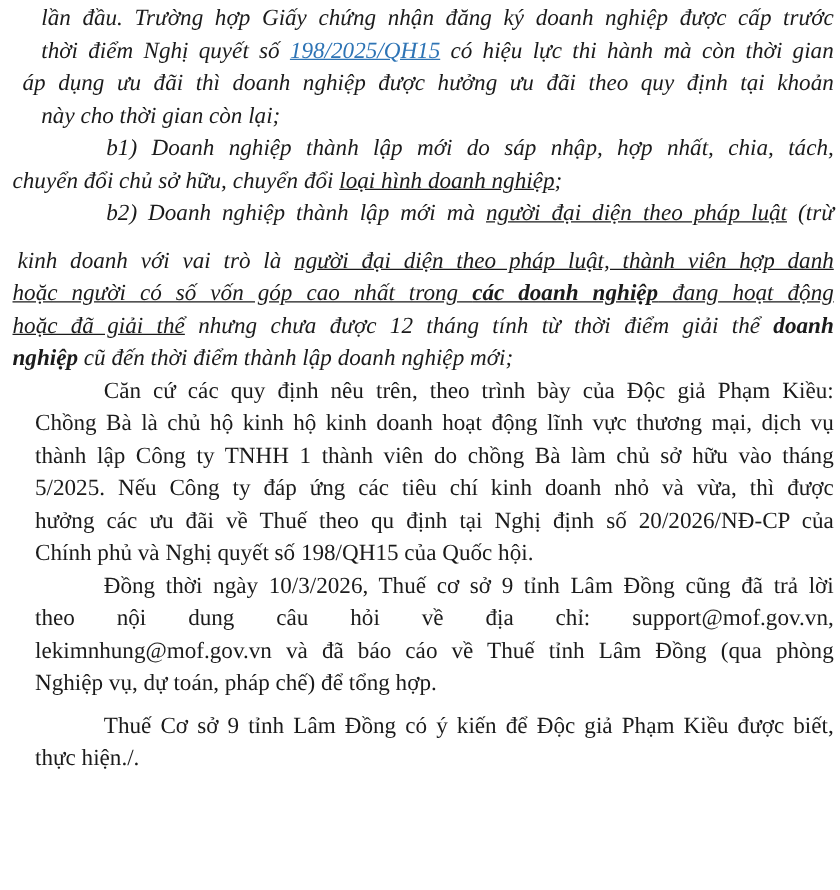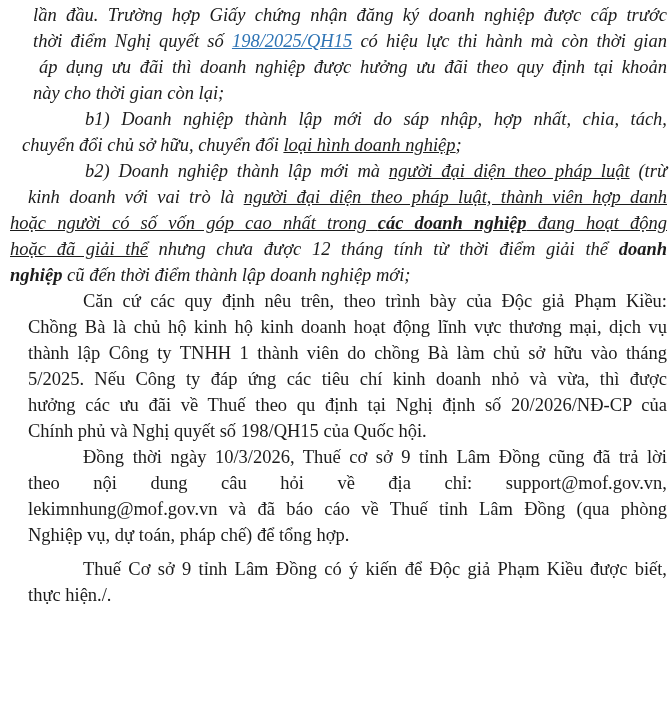--- a/index.html
+++ b/index.html
@@ -34,26 +34,26 @@
     text-decoration: underline;
     cursor: pointer;
   }
 </style>
 </head>
 <body>
 
 <div id="doc" style="background: rgb(255, 255, 255); color: rgb(27, 27, 27);">
     <div class="line j it" style="padding-left: 33px;"><span>lần đầu. Trường hợp Giấy chứng nhận đăng ký doanh nghiệp được cấp trước</span></div>
     <div class="line j it" style="padding-left: 33px;"><span>thời điểm Nghị quyết số </span><span class="lnk" style="color: rgb(46, 116, 181);">198/2025/QH15</span><span> có hiệu lực thi hành mà còn thời gian</span></div>
-    <div class="line j it" style="padding-left: 39px;"><span>áp dụng ưu đãi thì doanh nghiệp được hưởng ưu đãi theo quy định tại khoản</span></div>
+    <div class="line j it" style="padding-left: 18px;"><span>áp dụng ưu đãi thì doanh nghiệp được hưởng ưu đãi theo quy định tại khoản</span></div>
     <div class="line l it" style="padding-left: 33px;"><span>này cho thời gian còn lại;</span></div>
     <div class="line j it" style="padding-left: 85px;"><span>b1) Doanh nghiệp thành lập mới do sáp nhập, hợp nhất, chia, tách,</span></div>
-    <div class="line l it" style="padding-left: 22px;"><span>chuyển đổi chủ sở hữu, chuyển đổi </span><span class="u">loại hình doanh nghiệp</span><span>;</span></div>
+    <div class="line l it" style="padding-left: 10px;"><span>chuyển đổi chủ sở hữu, chuyển đổi </span><span class="u">loại hình doanh nghiệp</span><span>;</span></div>
     <div class="line j it" style="padding-left: 85px;"><span>b2) Doanh nghiệp thành lập mới mà </span><span class="u">người đại diện theo pháp luật</span><span> (trừ</span></div>
-    <div class="line j it" style="padding-left: 28px;"><span>kinh doanh với vai trò là </span><span class="u">người đại diện theo pháp luật, thành viên hợp danh</span></div>
+    <div class="line j it" style="padding-left: 14px; margin-top: 12px;"><span>kinh doanh với vai trò là </span><span class="u">người đại diện theo pháp luật, thành viên hợp danh</span></div>
     <div class="line j it" style="padding-left: 10px;"><span class="u">hoặc người có số vốn góp cao nhất trong </span><span class="b u">các doanh nghiệp</span><span class="u"> đang hoạt động</span></div>
     <div class="line j it" style="padding-left: 10px;"><span class="u">hoặc đã giải thể</span><span> nhưng chưa được 12 tháng tính từ thời điểm giải thể </span><span class="b">doanh</span></div>
     <div class="line l it" style="padding-left: 10px;"><span class="b">nghiệp</span><span> cũ đến thời điểm thành lập doanh nghiệp mới;</span></div>
     <div class="line j" style="padding-left: 83px;"><span>Căn cứ các quy định nêu trên, theo trình bày của Độc giả Phạm Kiều:</span></div>
     <div class="line j" style="padding-left: 28px;"><span>Chồng Bà là chủ hộ kinh hộ kinh doanh hoạt động lĩnh vực thương mại, dịch vụ</span></div>
     <div class="line j" style="padding-left: 28px;"><span>thành lập Công ty TNHH 1 thành viên do chồng Bà làm chủ sở hữu vào tháng</span></div>
     <div class="line j" style="padding-left: 28px;"><span>5/2025. Nếu Công ty đáp ứng các tiêu chí kinh doanh nhỏ và vừa, thì được</span></div>
     <div class="line j" style="padding-left: 28px;"><span>hưởng các ưu đãi về Thuế theo qu định tại Nghị định số 20/2026/NĐ-CP của</span></div>
     <div class="line l" style="padding-left: 28px;"><span>Chính phủ và Nghị quyết số 198/QH15 của Quốc hội.</span></div>
     <div class="line j" style="padding-left: 83px;"><span>Đồng thời ngày 10/3/2026, Thuế cơ sở 9 tỉnh Lâm Đồng cũng đã trả lời</span></div>

